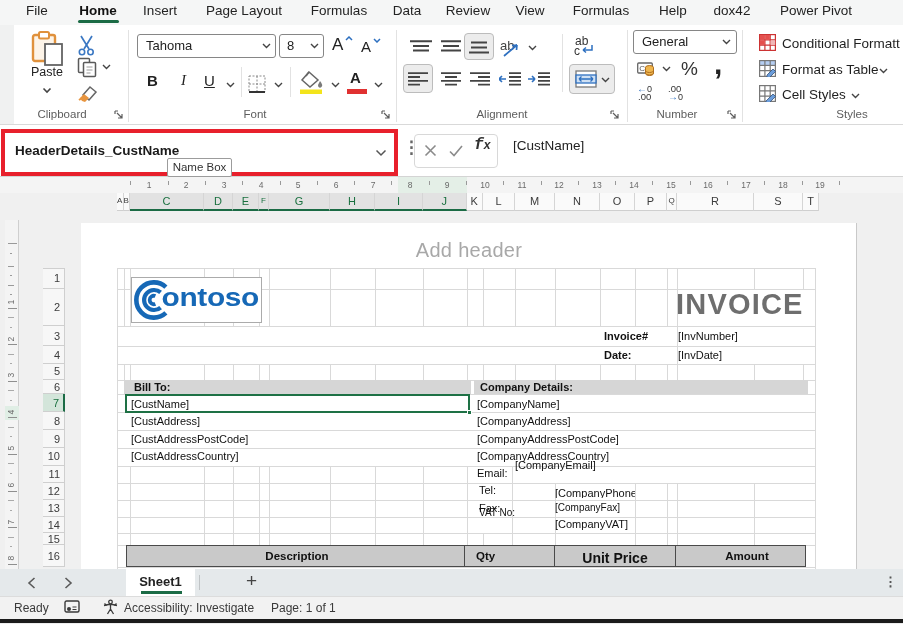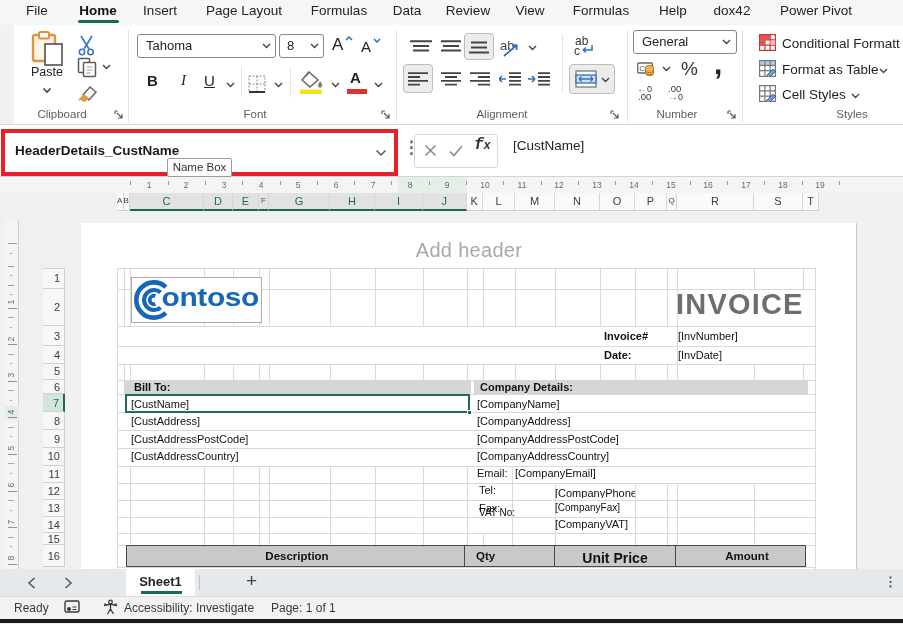--- a/index.html
+++ b/index.html
@@ -444,21 +444,21 @@
     <span class="ab" style="left:678px;top:138.0px;font-size:11px;color:#111">[InvDate]</span>
     <span class="ab" style="left:131px;top:187.0px;font-size:11px;color:#111">[CustName]</span>
     <span class="ab" style="left:131px;top:204.5px;font-size:11px;color:#111">[CustAddress]</span>
     <span class="ab" style="left:131px;top:222.5px;font-size:11px;color:#111">[CustAddressPostCode]</span>
     <span class="ab" style="left:131px;top:239.0px;font-size:11px;color:#111">[CustAddressCountry]</span>
     <span class="ab" style="left:477px;top:187.0px;font-size:11px;color:#111">[CompanyName]</span>
     <span class="ab" style="left:477px;top:204.5px;font-size:11px;color:#111">[CompanyAddress]</span>
     <span class="ab" style="left:477px;top:222.5px;font-size:11px;color:#111">[CompanyAddressPostCode]</span>
     <span class="ab" style="left:477px;top:239.0px;font-size:11px;color:#111">[CompanyAddressCountry]</span>
     <span class="ab" style="left:477px;top:256.0px;font-size:11px;color:#111">Email:</span>
-    <span class="ab" style="left:515px;top:256.0px;font-size:11px;color:#111">[CompanyEmail]</span>
+    <span class="ab" style="left:515px;top:248px;font-size:11px;color:#111">[CompanyEmail]</span>
     <span class="ab" style="left:479px;top:273.5px;font-size:11px;color:#111">Tel:</span>
     <div class="ab" style="left:555px;top:272.5px;width:80px;height:15px;overflow:hidden;white-space:nowrap"><span style="font-size:11px;color:#111">[CompanyPhone]</span></div>
     <span class="ab" style="left:479px;top:291.0px;font-size:11px;color:#111">Fax:</span>
     <span class="ab" style="left:555px;top:291.0px;font-size:10px;color:#111">[CompanyFax]</span>
     <span class="ab" style="left:479px;top:296px;font-size:10px;color:#111">VAT No:</span>
     <span class="ab" style="left:555px;top:307.5px;font-size:11px;color:#111">[CompanyVAT]</span>
     <div class="ab" style="left:125px;top:183px;width:345px;height:19.5px;border:2px solid #1e7145"></div>
     <div class="ab" style="left:466.5px;top:199.5px;width:5px;height:5px;background:#1e7145;border:1px solid #fff"></div>
     <div class="ab" style="left:126px;top:334.5px;width:680px;height:21.5px;background:#c9c9c9;border:1px solid #4a4a4a"></div>
     <div class="ab" style="left:464px;top:334.5px;width:1px;height:21.5px;background:#4a4a4a"></div>

